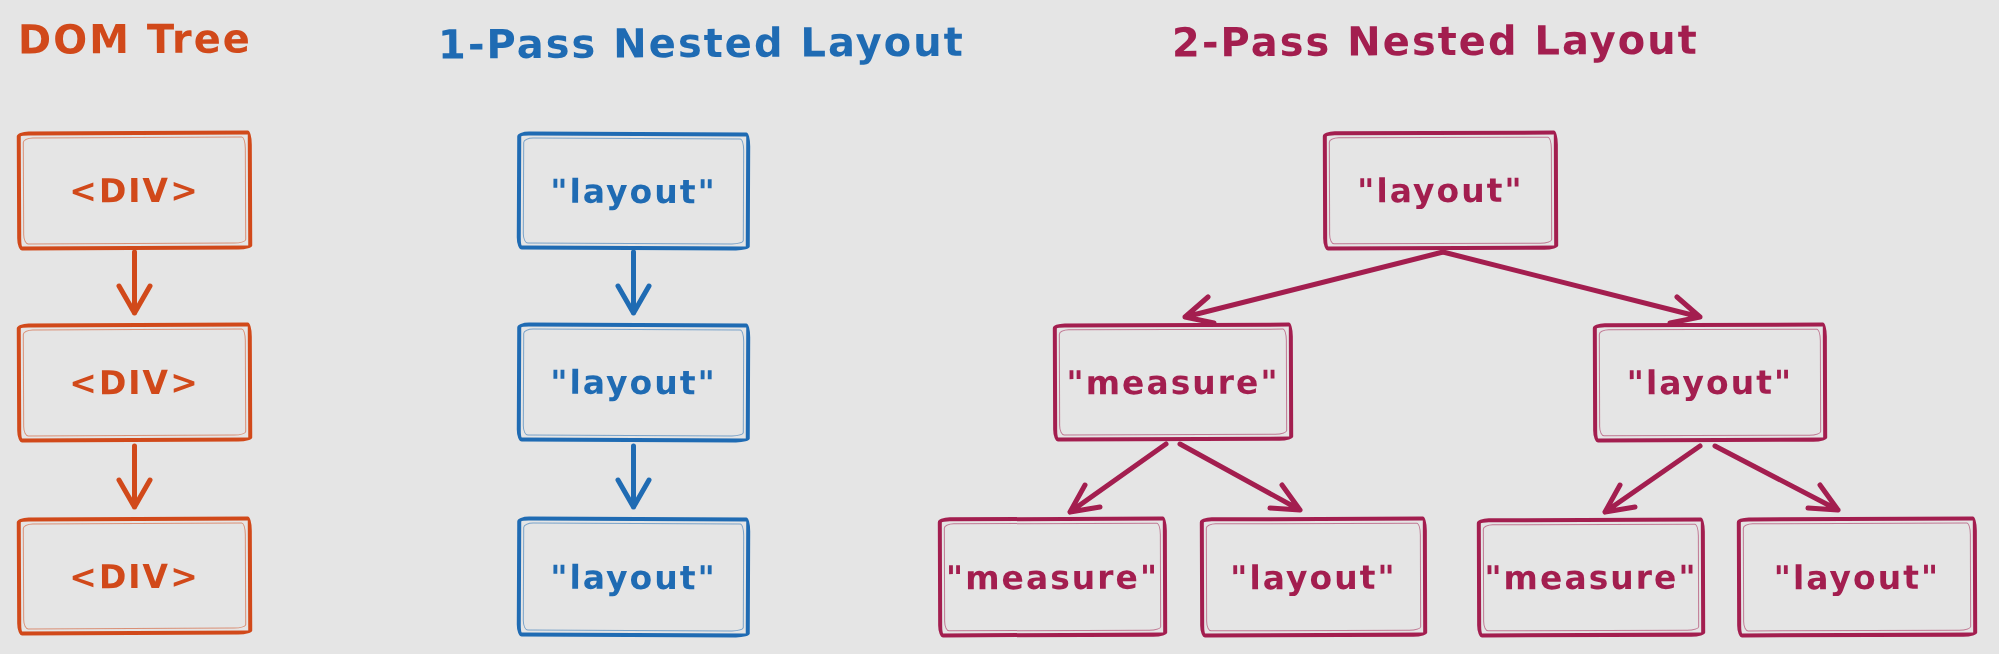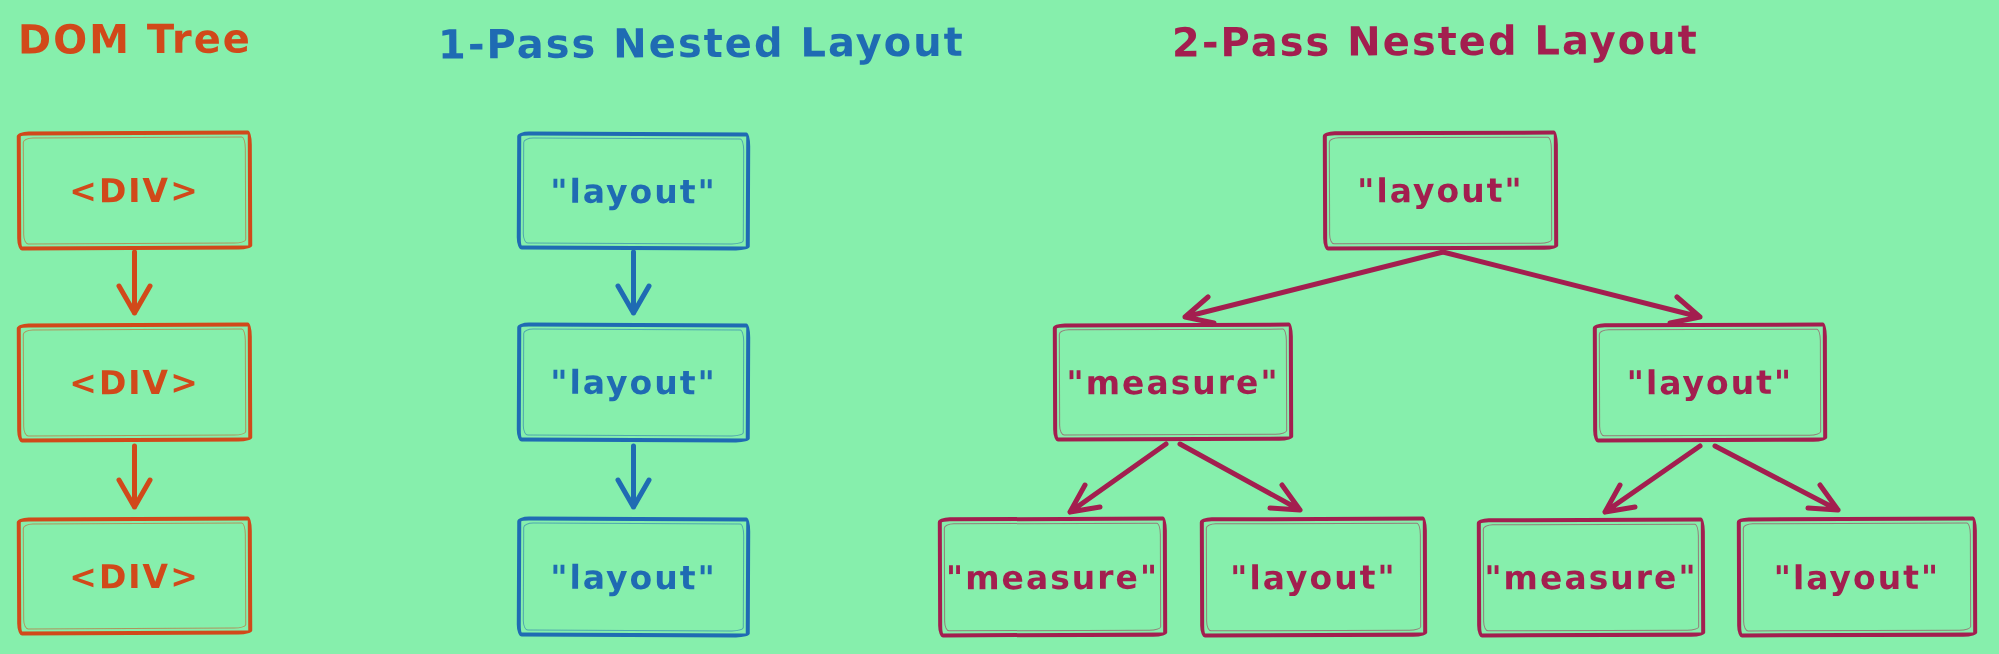--- a/index.html
+++ b/index.html
@@ -2,21 +2,21 @@
 <html><head>
 <meta charset="utf-8">
 <style>
   html, body { margin: 0; padding: 0; }
   body { font-family: "DejaVu Sans", "Liberation Sans", sans-serif; }
 
   .canvas {
     position: relative;
     width: 1999px;
     height: 654px;
-    background: #86efac;   
+    background: #e5e5e5;   
     overflow: hidden;
   }
 
   .col-title {
     position: absolute;
     font-size: 40px;
     font-weight: 700;
     letter-spacing: 2px;
     white-space: nowrap;
     transform: rotate(-0.3deg);

